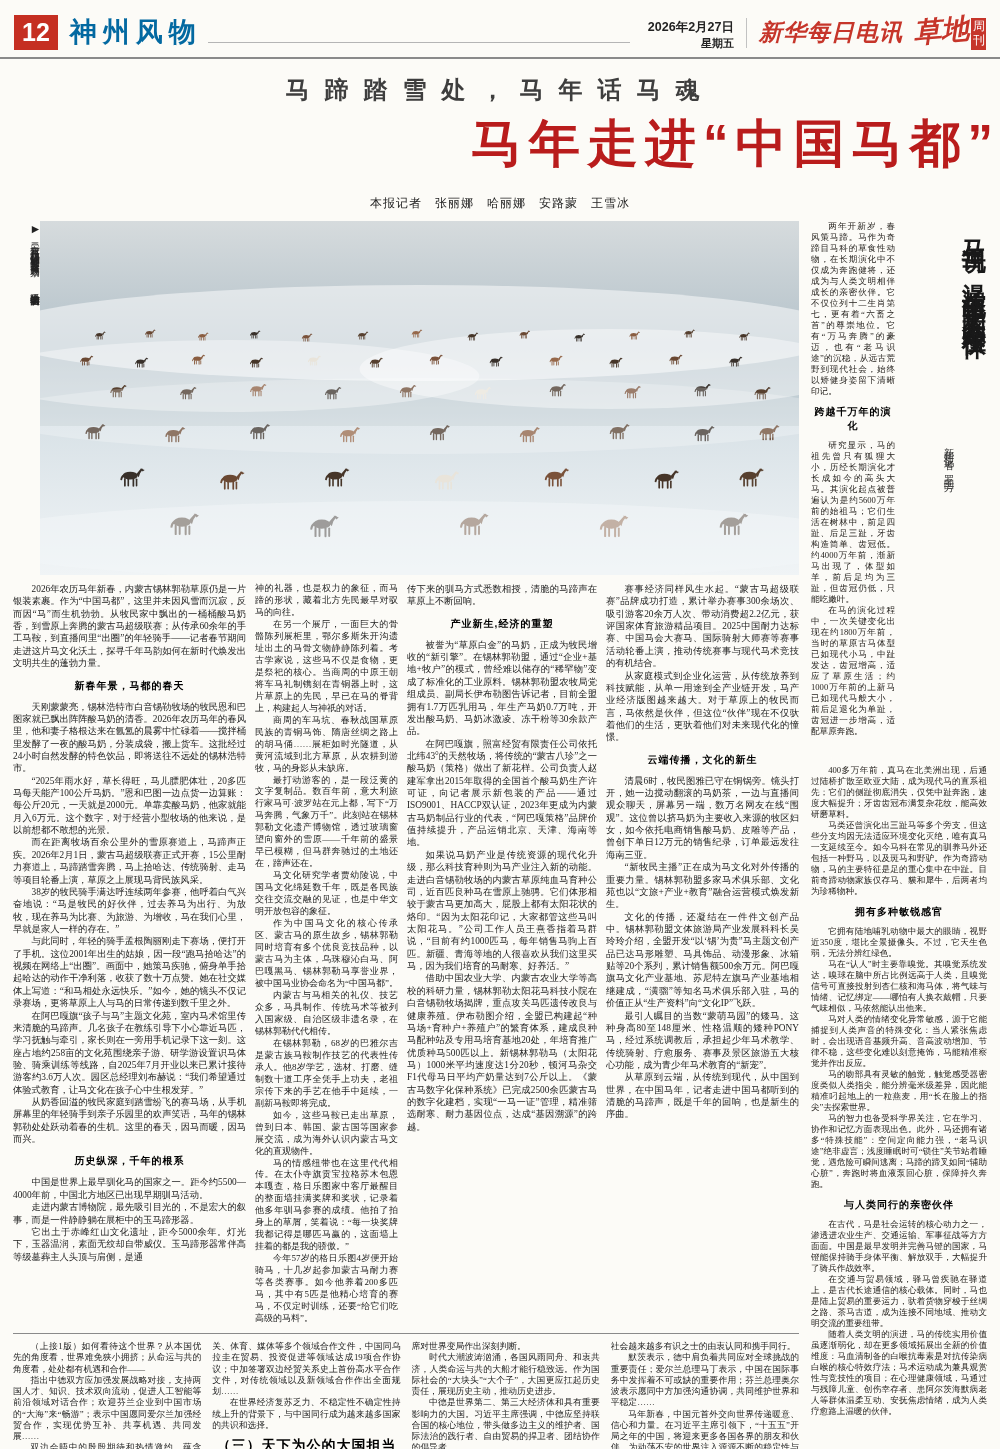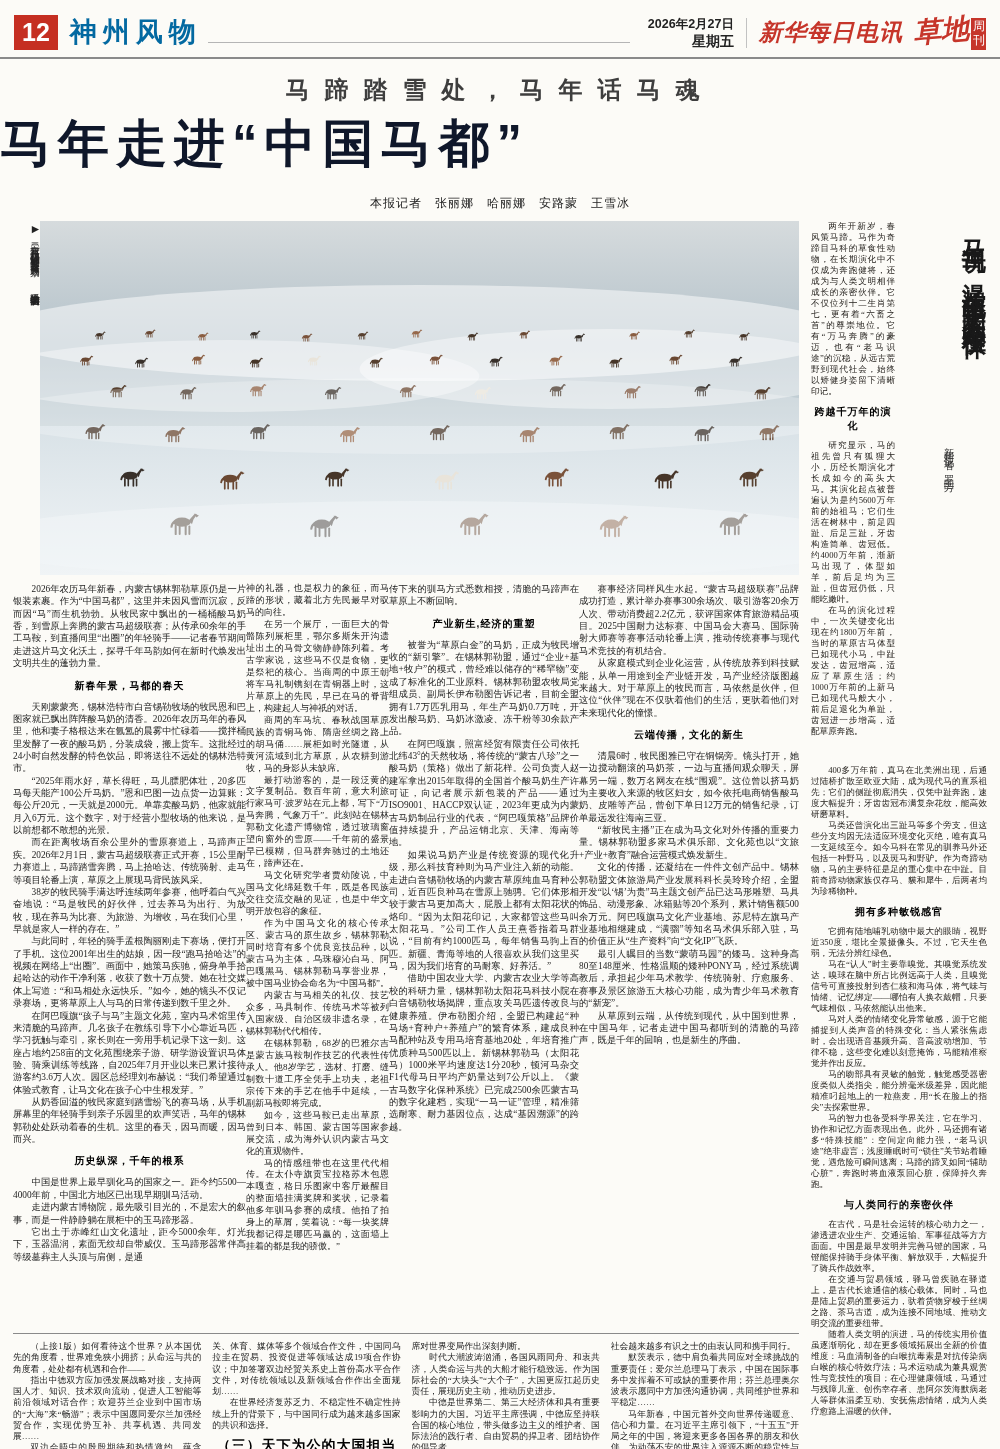--- a/index.html
+++ b/index.html
@@ -6,44 +6,44 @@
   .page{width:1000px;height:1449px;margin:0 auto;background:#fcfbf7;overflow:hidden;
         font-family:"Liberation Serif","DejaVu Serif",serif;color:#1b1b1b;position:relative;}
   
   .hdr{display:flex;align-items:flex-end;padding:12px 14px 7px;border-bottom:2px solid #8a8a8a;}
   .pageno{background:#c52f22;color:#fff;font:bold 25px/1.15 "Liberation Sans",sans-serif;padding:3px 8px;}
   .section{color:#0369a1;font-family:"Liberation Sans",sans-serif;font-weight:bold;font-size:27px;
            letter-spacing:6px;margin-left:12px;}
   .hdr-line{flex:1;border-bottom:1px solid #b5b5b5;margin:0 18px 7px 6px;}
   .dateblk{text-align:right;font-family:"Liberation Sans",sans-serif;font-weight:bold;
            font-size:12.5px;line-height:1.3;color:#222;white-space:nowrap;}
-  .dateblk .wk{font-size:14px;font-weight:bold;}
+  .dateblk .wk{font-size:11px;font-weight:bold;}
   .vline{width:1px;height:30px;background:#c2c2c2;margin:0 12px 2px;}
   .masthead{color:#c6352a;font-weight:bold;font-style:italic;font-size:23px;letter-spacing:1px;white-space:nowrap;margin-bottom:2px;}
   .caodi{display:inline-block;color:#c6352a;font-weight:bold;font-style:italic;font-size:28px;
          transform:rotate(-5deg);margin-left:10px;}
   .weekly{display:inline-block;background:#c6352a;color:#fff;font-family:"Liberation Sans",sans-serif;
           font-size:12px;line-height:1.15;padding:2px 2px;width:11px;text-align:center;vertical-align:top;margin-left:2px;}
   
   .kicker{text-align:center;font-family:"Liberation Sans",sans-serif;font-weight:bold;color:#3e3e3e;
           font-size:24px;letter-spacing:15px;margin:15px 0 4px;}
-  .title{text-align:left;color:#0f172a;font-family:"Liberation Sans",sans-serif;font-weight:900;
+  .title{text-align:right;color:#b91c1c;font-family:"Liberation Sans",sans-serif;font-weight:900;
          font-size:51px;letter-spacing:7px;margin:2px 0 16px;}
   .byline{text-align:center;font-size:12px;color:#222;margin:11px 0 9px;letter-spacing:1px;}
   
   .content{display:flex;gap:12px;padding:0 13px;}
   .main{width:786px;flex:none;}
   .photo-row{display:flex;height:354px;}
   .photocap{width:27px;flex:none;writing-mode:vertical-rl;font-size:9.5px;line-height:1.2;
             color:#222;padding-top:2px;letter-spacing:1px;}
   .photocap .credit{font-weight:bold;margin-top:10px;}
   .photo{flex:1;position:relative;overflow:hidden;background:#c2ccd2;}
   .photo svg{display:block;width:100%;height:100%;}
   
-  .cols{display:flex;height:742px;overflow:hidden;margin-top:8px;}
+  .cols{display:flex;gap:9px;height:742px;overflow:hidden;margin-top:8px;}
   .col{overflow:hidden;}
   .c1{width:233px;flex:none;}
   .c2{width:143px;flex:none;}
   .c3{width:190px;flex:none;}
   .c4{flex:1;}
   .col p, .sb p, .bcols p{margin:0;text-indent:2em;text-align:justify;font-size:9.3px;line-height:1.33;color:#1c1c1c;}
   .c2 p{font-size:9px;}
   p.cont{text-indent:0;}
   .subhead{font-family:"Liberation Sans",sans-serif;font-weight:bold;text-align:center;
            font-size:10px;letter-spacing:1px;margin:9px 0 8px;color:#000;}
@@ -207,20 +207,21 @@
             <p class="cont">神的礼器，也是权力的象征，而马蹄的形状，藏着北方先民最早对驭马的向往。</p>
             <p>在另一个展厅，一面巨大的骨骼陈列展柜里，鄂尔多斯朱开沟遗址出土的马骨文物静静陈列着。考古学家说，这些马不仅是食物，更是祭祀的核心。当商周的中原王朝将车马礼制镌刻在青铜器上时，这片草原上的先民，早已在马的脊背上，构建起人与神祇的对话。</p>
             <p>商周的车马坑、春秋战国草原民族的青铜马饰、隋唐丝绸之路上的胡马俑……展柜如时光隧道，从黄河流域到北方草原，从农耕到游牧，马的身影从未缺席。</p>
             <p>最打动游客的，是一段泛黄的文字复制品。数百年前，意大利旅行家马可·波罗站在元上都，写下“万马奔腾，气象万千”。此刻站在锡林郭勒文化遗产博物馆，透过玻璃窗望向窗外的雪原——千年前的盛景早已模糊，但马群奔驰过的土地还在，蹄声还在。</p>
             <p>马文化研究学者贾幼陵说，中国马文化绵延数千年，既是各民族交往交流交融的见证，也是中华文明开放包容的象征。</p>
             <p>作为中国马文化的核心传承区、蒙古马的原生故乡，锡林郭勒同时培育有多个优良竞技品种，以蒙古马为主体，乌珠穆沁白马、阿巴嘎黑马、锡林郭勒马享誉业界，被中国马业协会命名为“中国马都”。</p>
             <p>内蒙古与马相关的礼仪、技艺众多，马具制作、传统马术等被列入国家级、自治区级非遗名录，在锡林郭勒代代相传。</p>
             <p>在锡林郭勒，68岁的巴雅尔吉是蒙古族马鞍制作技艺的代表性传承人。他8岁学艺，选材、打磨、缝制数十道工序全凭手上功夫，老祖宗传下来的手艺在他手中延续，一副新马鞍即将完成。</p>
             <p>如今，这些马鞍已走出草原，曾到日本、韩国、蒙古国等国家参展交流，成为海外认识内蒙古马文化的直观物件。</p>
             <p>马的情感纽带也在这里代代相传。在太仆寺旗贡宝拉格苏木包恩本嘎查，格日乐图家中客厅最醒目的整面墙挂满奖牌和奖状，记录着他多年驯马参赛的成绩。他拍了拍身上的草屑，笑着说：“每一块奖牌我都记得是哪匹马赢的，这面墙上挂着的都是我的骄傲。”</p>
+            <p>今年57岁的格日乐图4岁便开始骑马，十几岁起参加蒙古马耐力赛等各类赛事。如今他养着200多匹马，其中有5匹是他精心培育的赛马，不仅定时训练，还要“给它们吃高级的马料”。</p>
           </div>
         <div class="col c3">
             <p class="cont">传下来的驯马方式悉数相授，清脆的马蹄声在草原上不断回响。</p>
             <div class="subhead">产业新生,经济的重塑</div>
             <p>被誉为“草原白金”的马奶，正成为牧民增收的“新引擎”。在锡林郭勒盟，通过“企业+基地+牧户”的模式，曾经难以储存的“稀罕物”变成了标准化的工业原料。锡林郭勒盟农牧局党组成员、副局长伊布勒图告诉记者，目前全盟拥有1.7万匹乳用马，年生产马奶0.7万吨，开发出酸马奶、马奶冰激凌、冻干粉等30余款产品。</p>
             <p>在阿巴嘎旗，照富经贸有限责任公司依托北纬43°的天然牧场，将传统的“蒙古八珍”之一酸马奶（策格）做出了新花样。公司负责人赵建军拿出2015年取得的全国首个酸马奶生产许可证，向记者展示新包装的产品——通过ISO9001、HACCP双认证，2023年更成为内蒙古马奶制品行业的代表，“阿巴嘎策格”品牌价值持续提升，产品运销北京、天津、海南等地。</p>
             <p>如果说马奶产业是传统资源的现代化升级，那么科技育种则为马产业注入新的动能。走进白音锡勒牧场的内蒙古草原纯血马育种公司，近百匹良种马在雪原上驰骋。它们体形相较于蒙古马更加高大，屁股上都有太阳花状的烙印。“因为太阳花印记，大家都管这些马叫太阳花马。”公司工作人员王熹香指着马群说，“目前有约1000匹马，每年销售马驹上百匹。新疆、青海等地的人很喜欢从我们这里买马，因为我们培育的马耐寒、好养活。”</p>
             <p>借助中国农业大学、内蒙古农业大学等高校的科研力量，锡林郭勒太阳花马科技小院在白音锡勒牧场揭牌，重点攻关马匹遗传改良与健康养殖。伊布勒图介绍，全盟已构建起“种马场+育种户+养殖户”的繁育体系，建成良种马配种站及专用马培育基地20处，年培育推广优质种马500匹以上。新锡林郭勒马（太阳花马）1000米平均速度达1分20秒，顿河马杂交F1代母马日平均产奶量达到7公斤以上。《蒙古马数字化保种系统》已完成2500余匹蒙古马的数字化建档，实现“一马一证”管理，精准筛选耐寒、耐力基因位点，达成“基因溯源”的跨越。</p>
           </div>
         <div class="col c4">

